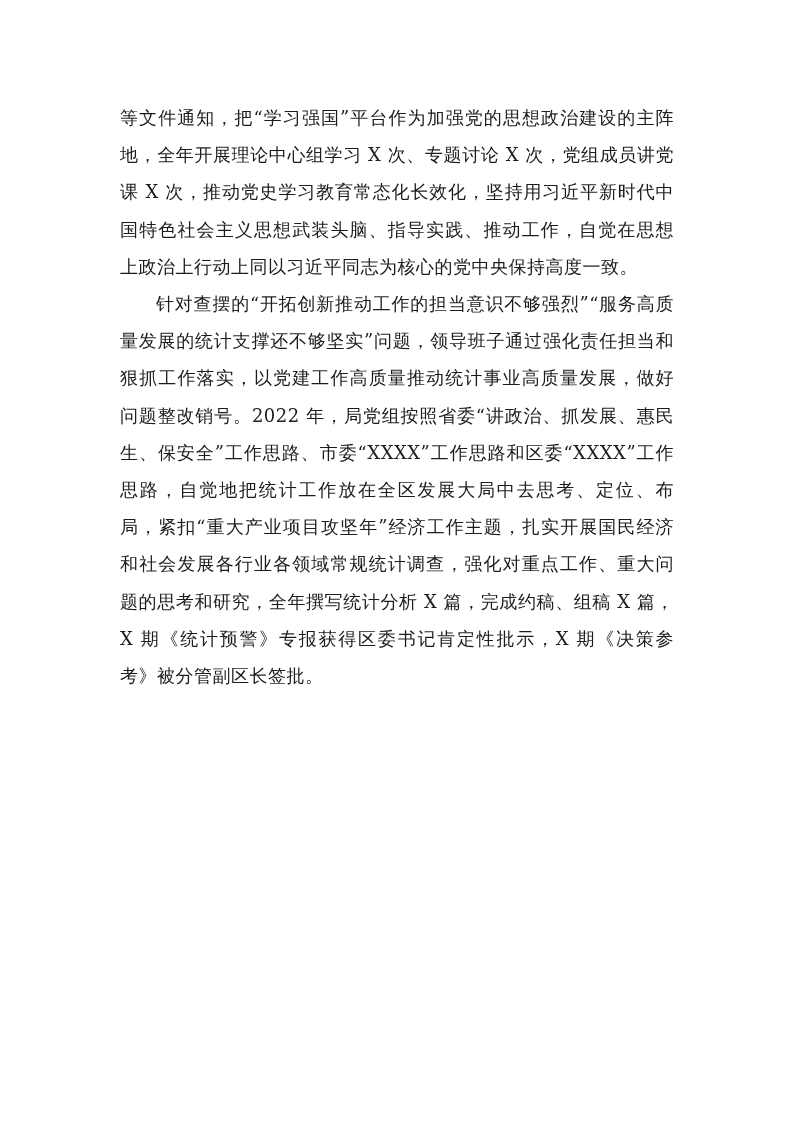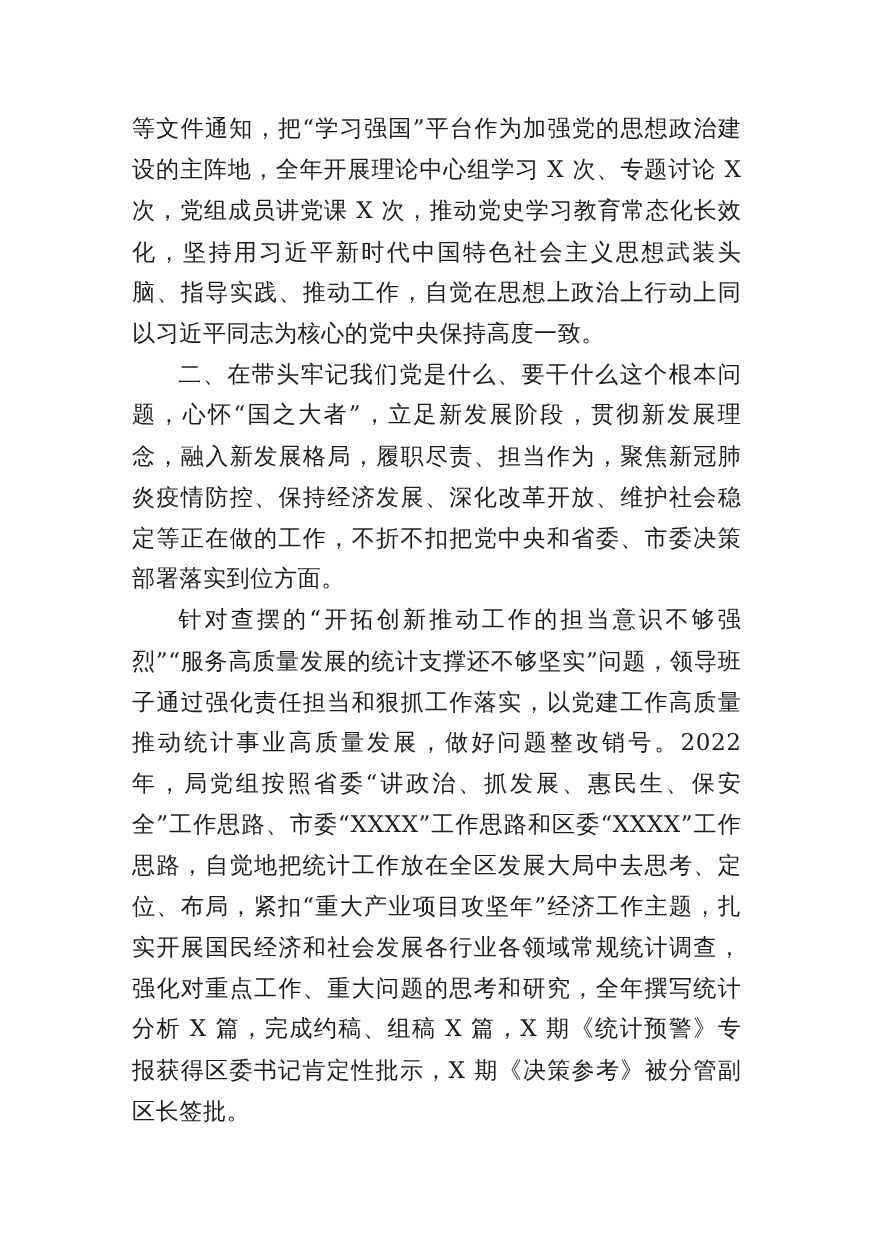--- a/index.html
+++ b/index.html
@@ -11,36 +11,35 @@
     position: relative;
     width: 793px;
     height: 1122px;
     box-sizing: border-box;
     background: #ffffff;
     padding: 99px 119px 0 120px;
     overflow: hidden;
   }
   .doc-body {
     font-family: "DejaVu Serif", "Liberation Serif", serif;
-    font-size: 21px;
+    font-size: 18px;
     line-height: 37.2px;
     color: #1c1c1c;
     text-align: justify;
     letter-spacing: 0.5px;
   }
   .doc-body p {
     margin: 0;
     padding: 0;
   }
   .doc-body p.indent {
     text-indent: 2em;
   }
 </style>
 </head>
 <body>
 
 <div class="page">
   <div class="doc-body">
     <p>等文件通知，把“学习强国”平台作为加强党的思想政治建设的主阵地，全年开展理论中心组学习 X 次、专题讨论 X 次，党组成员讲党课 X 次，推动党史学习教育常态化长效化，坚持用习近平新时代中国特色社会主义思想武装头脑、指导实践、推动工作，自觉在思想上政治上行动上同以习近平同志为核心的党中央保持高度一致。</p>
-    <p class="indent">二、在带头牢记我们党是什么、要干什么这个根本问题，心怀“国之大者”，立足新发展阶段，贯彻新发展理念，融入新发展格局，履职尽责、担当作为，聚焦新冠肺炎疫情防控、保持经济发展、深化改革开放、维护社会稳定等正在做的工作，不折不扣把党中央和省委、市委决策部署落实到位方面。</p>
     <p class="indent">针对查摆的“开拓创新推动工作的担当意识不够强烈”“服务高质量发展的统计支撑还不够坚实”问题，领导班子通过强化责任担当和狠抓工作落实，以党建工作高质量推动统计事业高质量发展，做好问题整改销号。2022 年，局党组按照省委“讲政治、抓发展、惠民生、保安全”工作思路、市委“XXXX”工作思路和区委“XXXX”工作思路，自觉地把统计工作放在全区发展大局中去思考、定位、布局，紧扣“重大产业项目攻坚年”经济工作主题，扎实开展国民经济和社会发展各行业各领域常规统计调查，强化对重点工作、重大问题的思考和研究，全年撰写统计分析 X 篇，完成约稿、组稿 X 篇，X 期《统计预警》专报获得区委书记肯定性批示，X 期《决策参考》被分管副区长签批。</p>
   </div>
 </div>
 
 </body></html>

